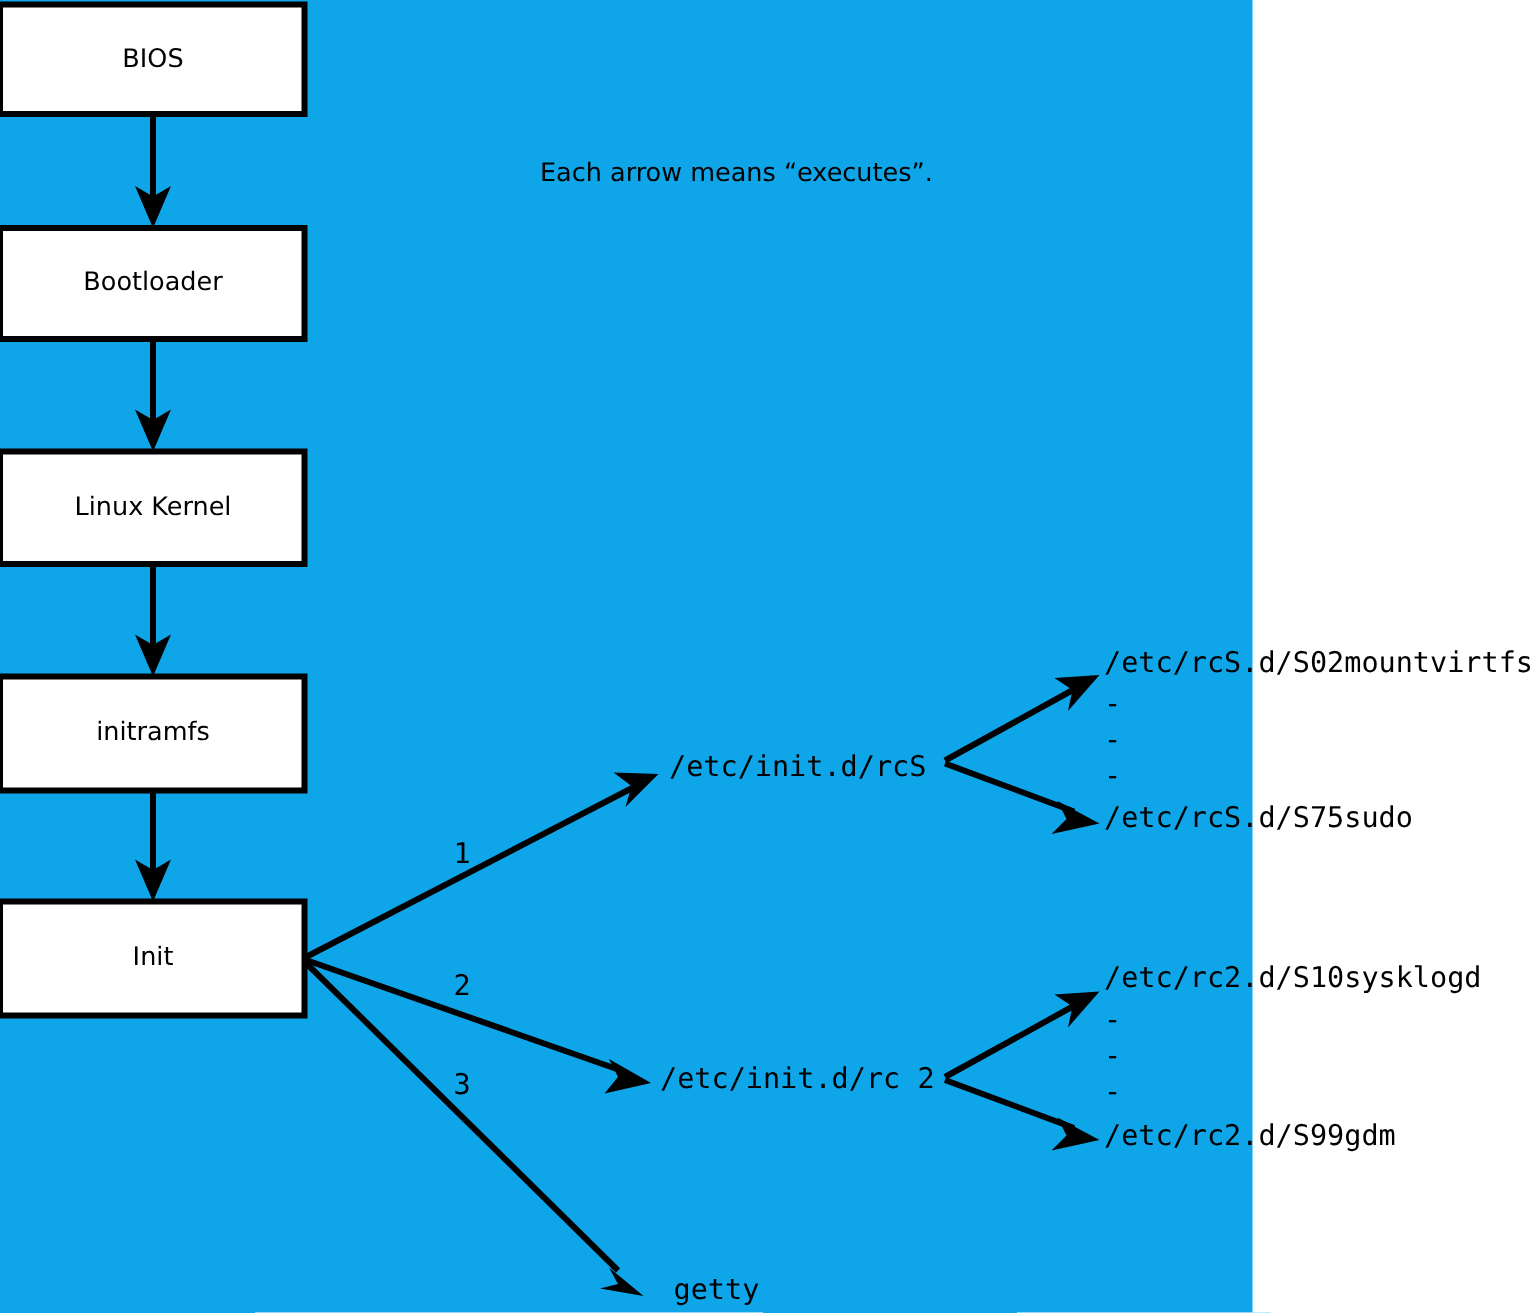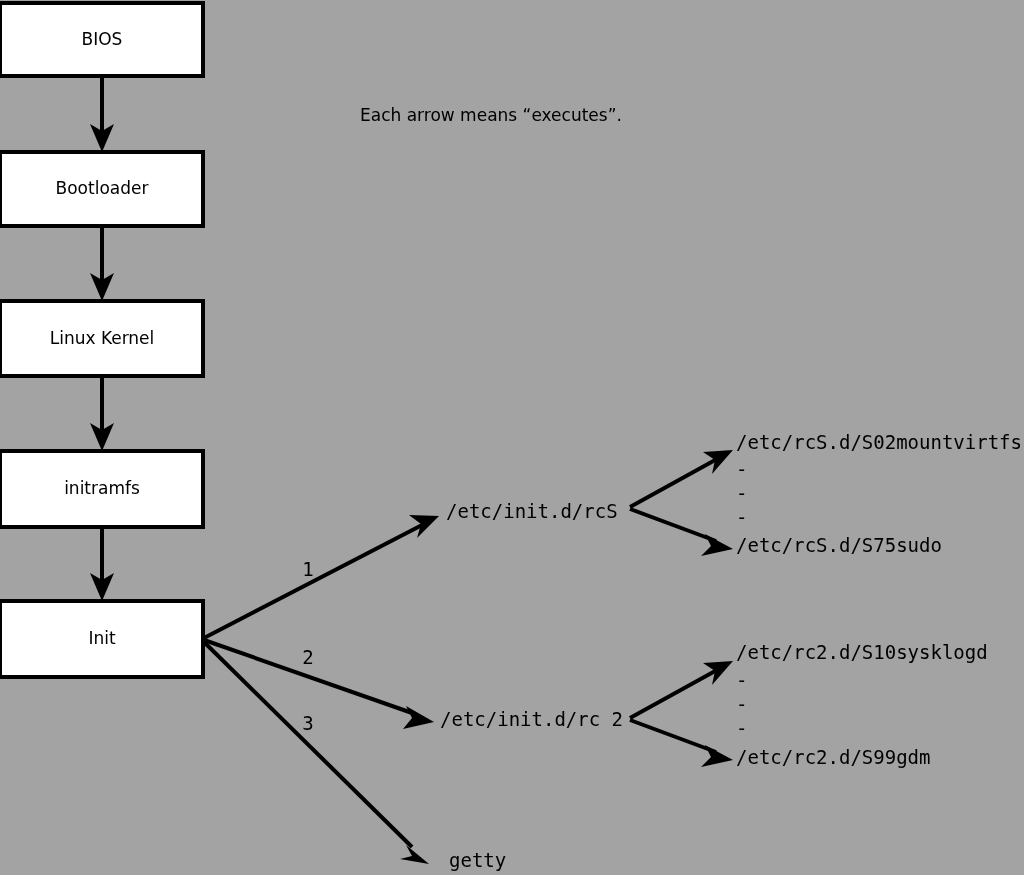--- a/index.html
+++ b/index.html
@@ -9,23 +9,23 @@
     background: #ffffff;
   }
   body {
     width: 1024px;
     height: 875px;
     font-family: "Liberation Sans", sans-serif;
     overflow: hidden;
   }
   #diagram-root {
     position: relative;
-    width: 1024px;
+    width: 835px;
     height: 875px;
-    background: #a3a3a3;
+    background: #0ea5e9;
   }
   svg#boot-diagram {
     display: block;
     width: 1024px;
     height: 875px;
   }
   .box-rect {
     fill: #ffffff;
     stroke: #000000;
     stroke-width: 4;

